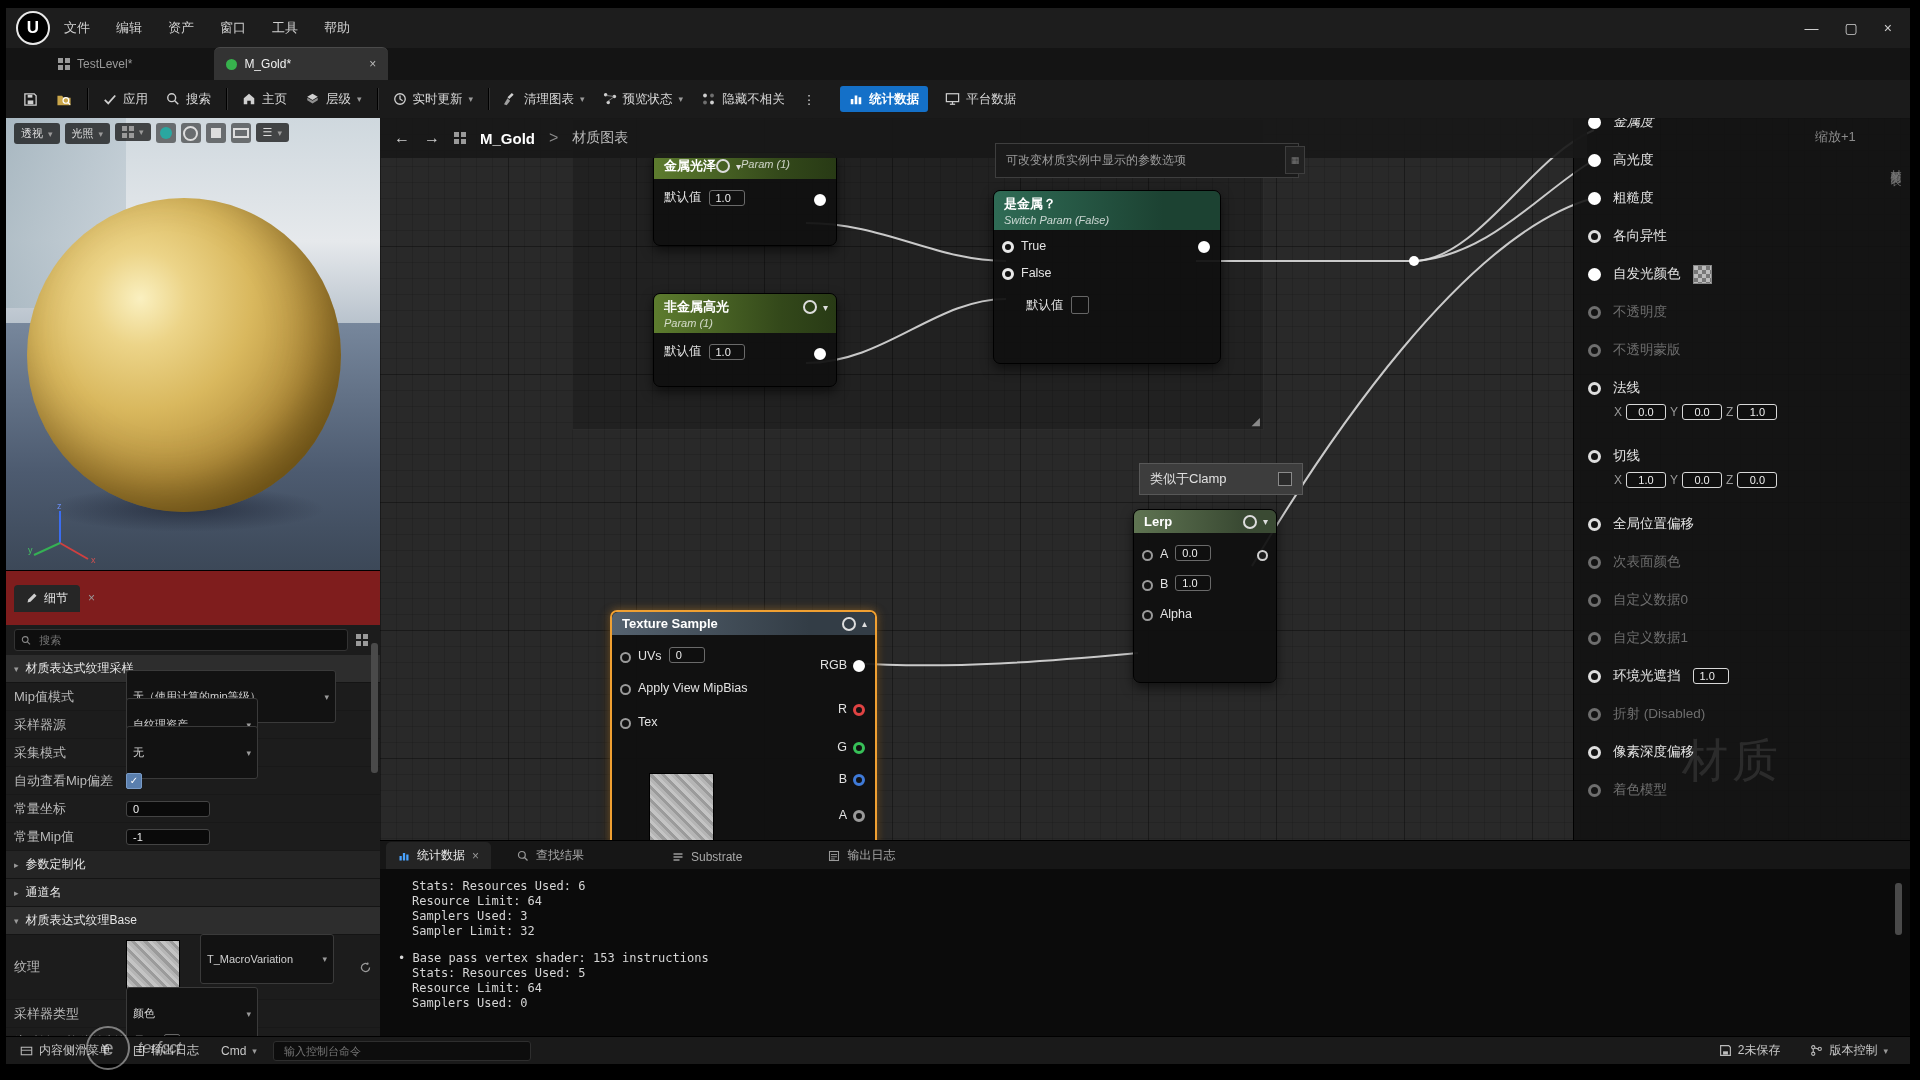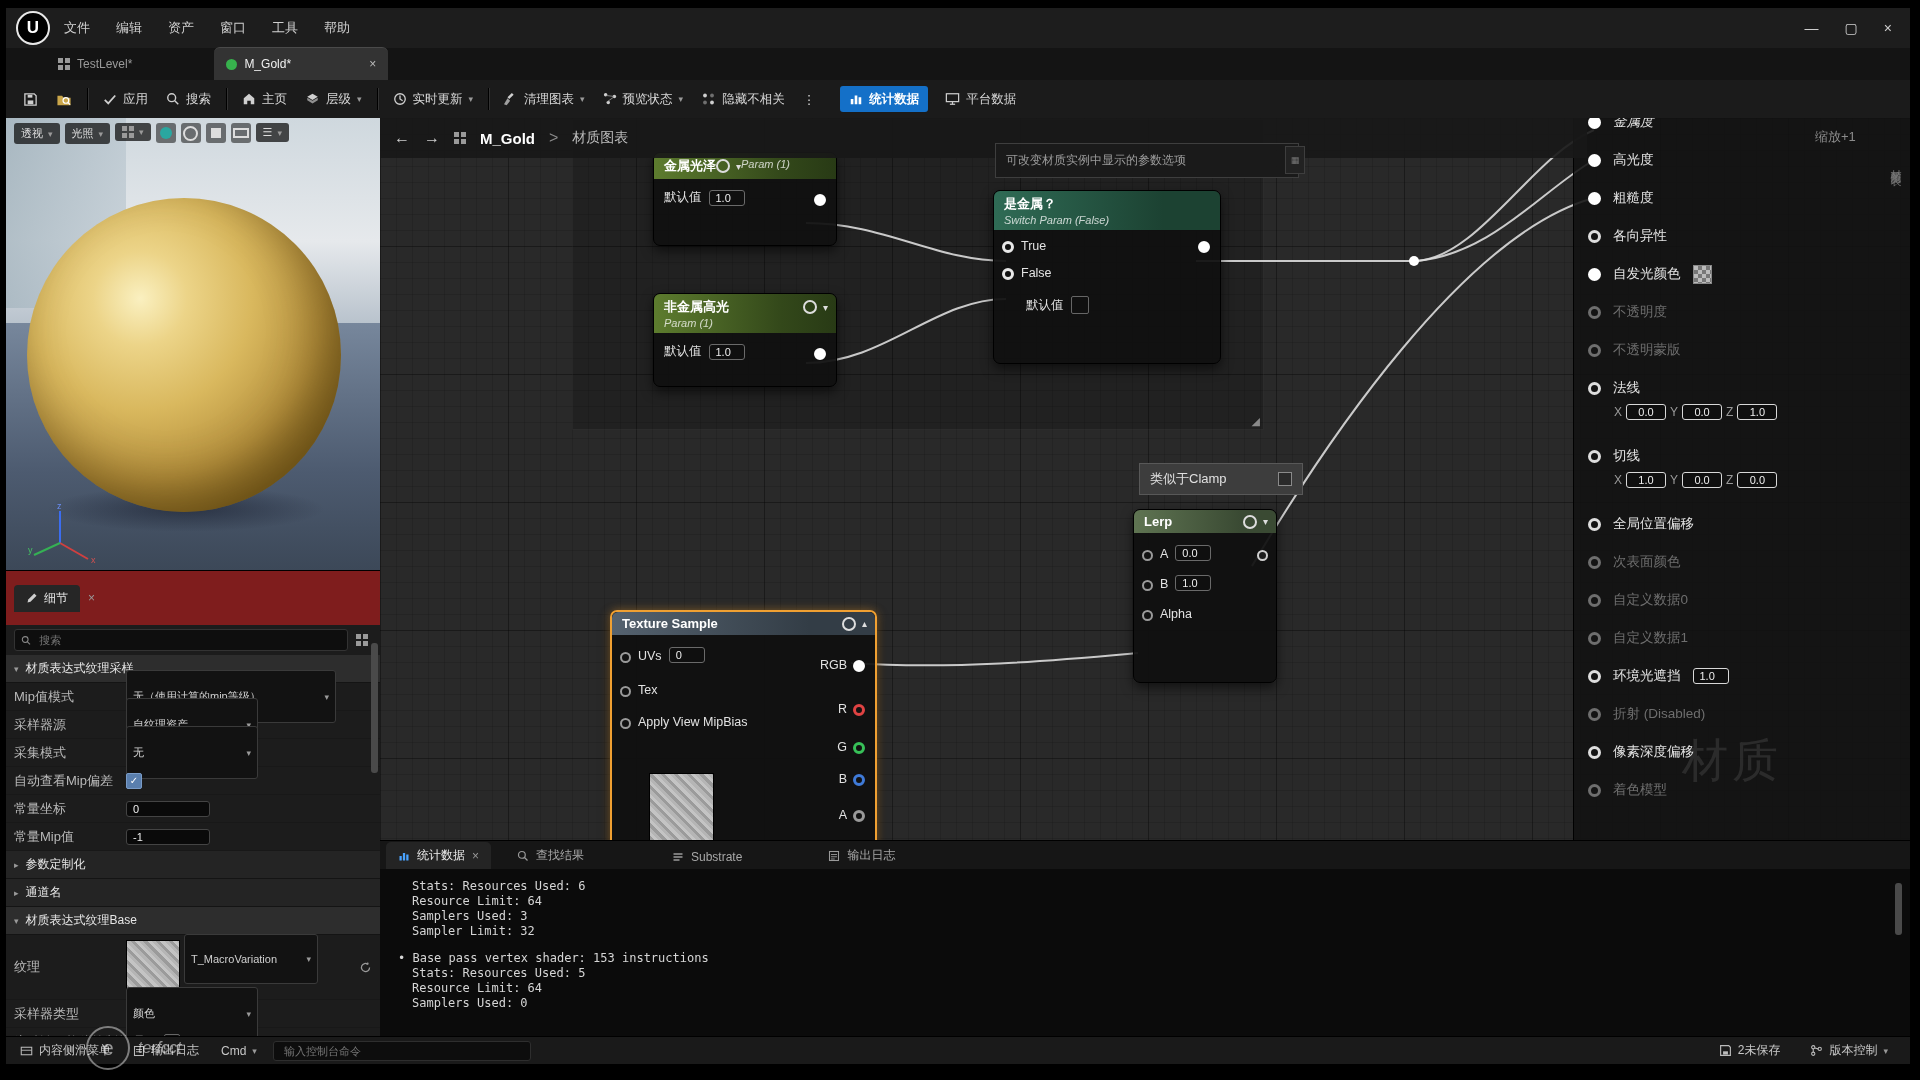--- a/index.html
+++ b/index.html
@@ -402,21 +402,21 @@
       <span class="carat">▸</span>
       <span>通道名</span>
     </div>
   <div class="sect">
       <span class="carat">▾</span>
       <span>材质表达式纹理Base</span>
     </div>
   <div class="drow" style="height:64px">
     <span class="dlabel">纹理</span>
     <div class="tex-thumb"></div>
-    <div style="display:flex;flex-direction:column;gap:5px;margin-left:4px">
+    <div style="display:flex;flex-direction:column;gap:5px;margin-left:20px">
       <div class="dd" style="width:120px">
           <span>T_MacroVariation</span>
           <span class="carat">▾</span>
         </div>
       <div style="display:flex;gap:8px;align-items:center">
         <svg width="13" height="12" viewBox="0 0 16 16">
             <path d="M14 8l-8 6V10H2V6h4V2z" fill="none" stroke="#bbb" stroke-width="1.4" transform="rotate(180 8 8)"></path>
           </svg>
         <svg width="13" height="12" viewBox="0 0 16 16">
             <path d="M1 4h5l1.5 2H15v8H1z" fill="#9a9a9a"></path>
@@ -573,27 +573,27 @@
             <span class="ring"></span>
             <span>▴</span>
           </span>
         </div>
     </div>
     <div class="nrow" style="padding:12px 8px 0 8px">
       <span class="pin sm gry"></span>
       <span>UVs</span>
       <span class="valbox">0</span>
     </div>
+    <div class="nrow" style="padding:18px 8px 0 8px">
+      <span class="pin sm gry"></span>
+      <span>Apply View MipBias</span>
+    </div>
     <div class="nrow" style="padding:20px 8px 0 8px">
       <span class="pin sm gry"></span>
       <span>Tex</span>
-    </div>
-    <div class="nrow" style="padding:18px 8px 0 8px">
-      <span class="pin sm gry"></span>
-      <span>Apply View MipBias</span>
     </div>
     <div class="tex-thumb" style="position:absolute;left:37px;top:161px;width:63px;height:70px"></div>
     <div class="nrow" style="position:absolute;right:10px;top:46px;gap:6px">
       <span>RGB</span>
         <span class="pin fill"></span>
       </div>
     <div class="nrow" style="position:absolute;right:10px;top:90px;gap:6px">
       <span>R</span>
         <span class="pin red"></span>
       </div>

